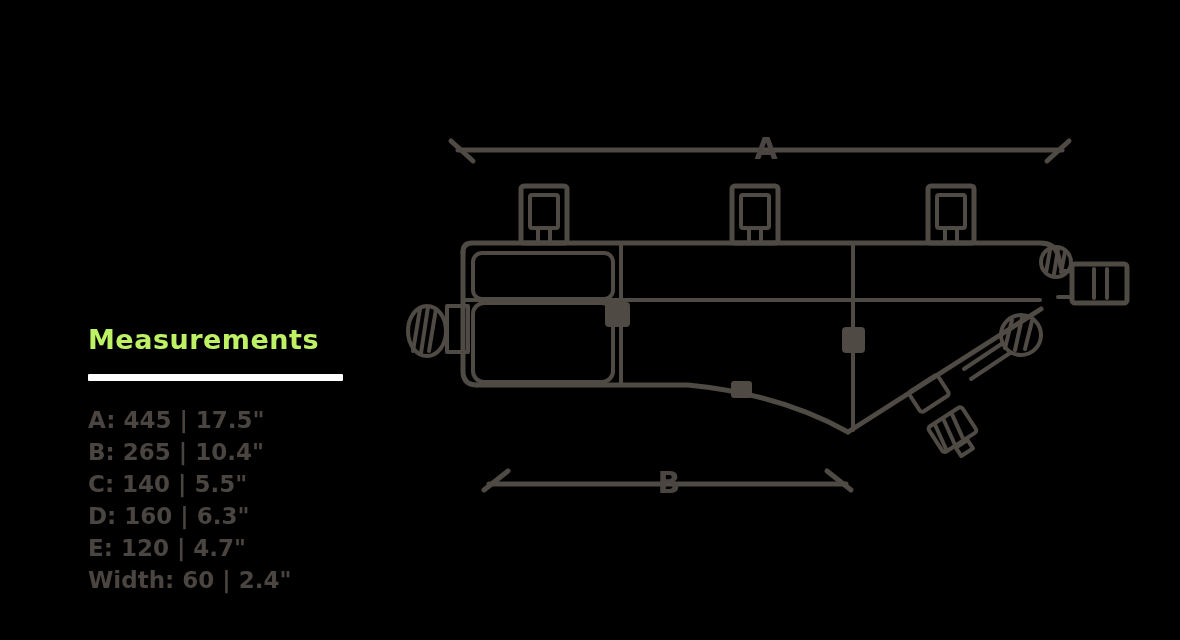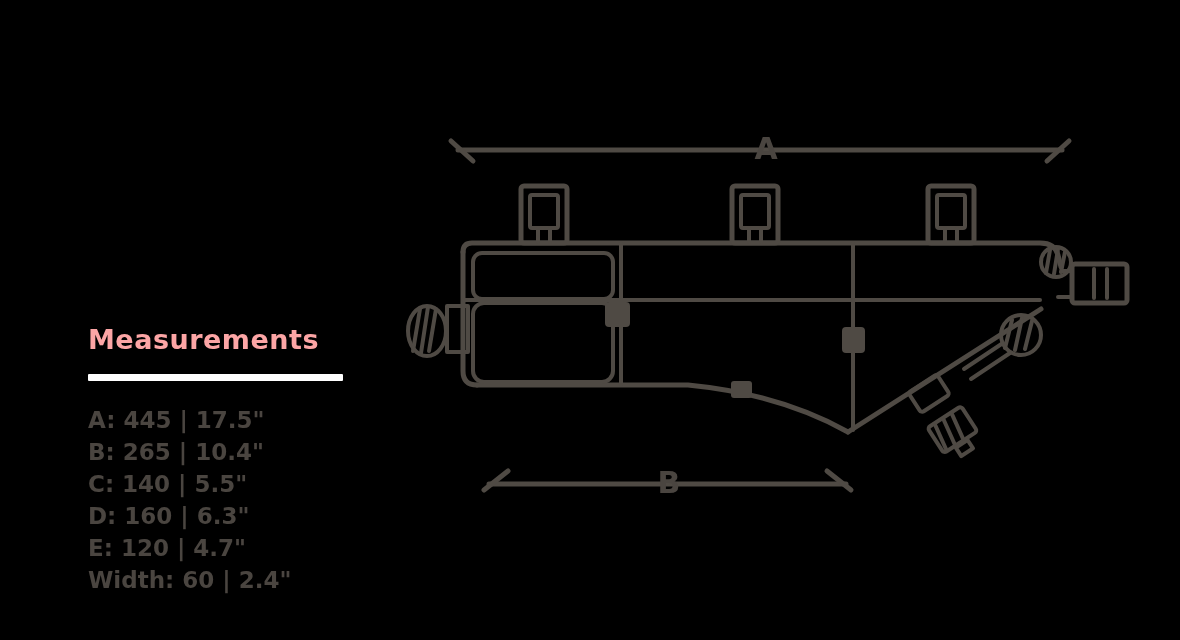--- a/index.html
+++ b/index.html
@@ -2,21 +2,21 @@
 <html><head>
 <meta charset="utf-8">
 <style>
   html,body{margin:0;padding:0;background:#000;}
   .canvas{
     position:relative;width:1180px;height:640px;background:#000;overflow:hidden;
     font-family:"DejaVu Sans", sans-serif;
   }
   .measure-panel{position:absolute;left:88px;top:325px;width:300px;}
   .panel-title{
-    font-size:27px;font-weight:700;color:#fca5a5;letter-spacing:.5px;line-height:1.1;
+    font-size:27px;font-weight:700;color:#bef264;letter-spacing:.5px;line-height:1.1;
   }
   .panel-divider{
     position:absolute;left:0;top:49px;width:255px;height:7px;background:#FFFFFF;border-radius:1px;
   }
   .measure-list{position:absolute;left:0;top:79px;width:300px;}
   .measure-row{
     font-size:23px;font-weight:700;color:#4A4540;line-height:32px;white-space:nowrap;
   }
   svg text{
     font-family:"DejaVu Sans", sans-serif;font-weight:700;fill:#4A4540;

